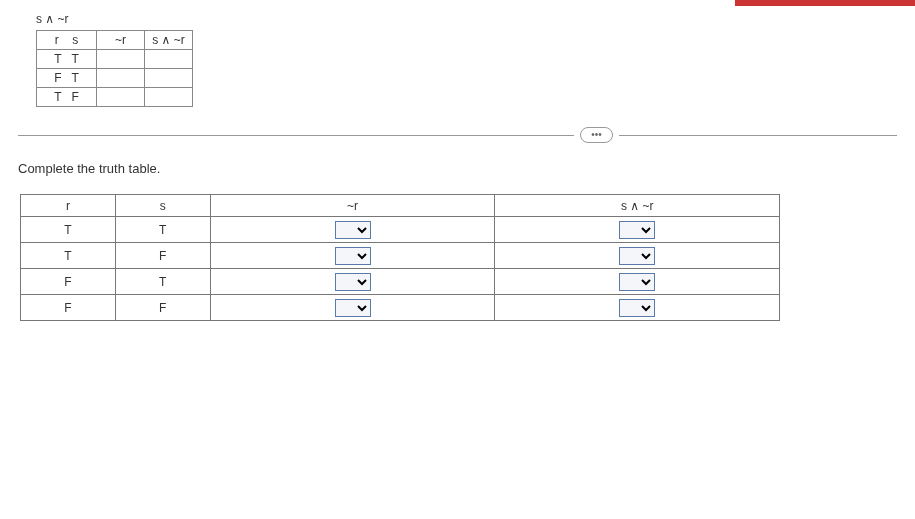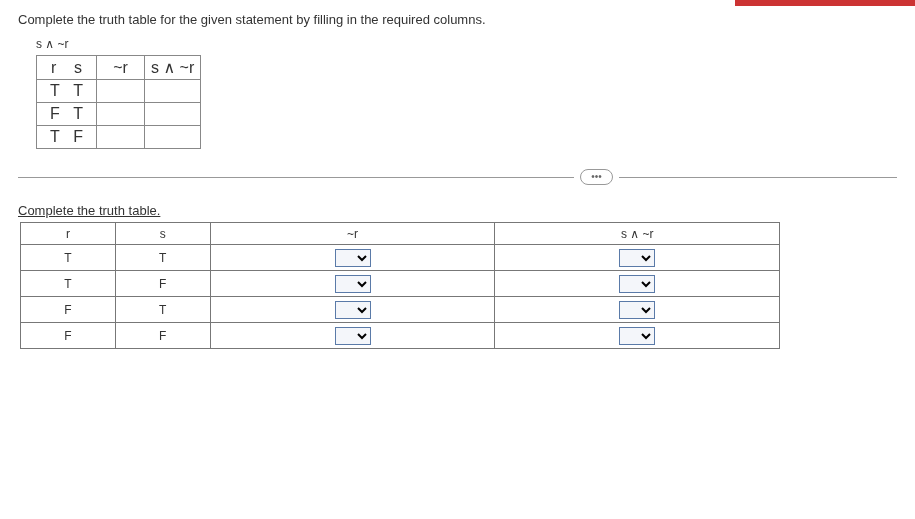--- a/index.html
+++ b/index.html
@@ -24,21 +24,21 @@
     table.small {
       border-collapse: collapse;
       margin-left: 18px;
       margin-bottom: 20px;
     }
     table.small th, table.small td {
       border: 1px solid #888;
       padding: 2px 6px;
       text-align: center;
       font-weight: normal;
-      font-size: 16px;
+      font-size: 12px;
       height: 18px;
     }
     table.small th { min-width: 48px; }
     table.small .rs-col { width: 60px; }
     .divider-row {
       display: flex;
       align-items: center;
       margin: 8px 0 18px 0;
     }
     .divider-line {
@@ -47,21 +47,21 @@
     }
     .ellipsis-badge {
       border: 1px solid #999;
       border-radius: 10px;
       padding: 0 10px;
       font-size: 10px;
       color: #666;
       margin: 0 6px;
       line-height: 14px;
     }
-    .sub-instruction { margin-bottom: 4px; text-decoration: underline; }
+    .sub-instruction { margin-bottom: 18px; }
     table.main {
       border-collapse: collapse;
       width: 760px;
       margin-left: 2px;
     }
     table.main th, table.main td {
       border: 1px solid #777;
       text-align: center;
       font-weight: normal;
       font-size: 12px;
@@ -77,21 +77,20 @@
       font-size: 11px;
       border: 1px solid #5a7aa8;
       background: #f4f6fa;
     }
   </style>
 </head>
 <body>
 <div class="red-bar"></div>
 
 <div class="content">
-  <div class="instruction">Complete the truth table for the given statement by filling in the required columns.</div>
   <div class="expression">s ∧ ~r</div>
 
   <table class="small">
     <tbody>
         <tr>
       <th class="rs-col">
         <span>r</span>&nbsp;&nbsp;&nbsp;
         <span>s</span>
       </th>
       <th>~r</th>

